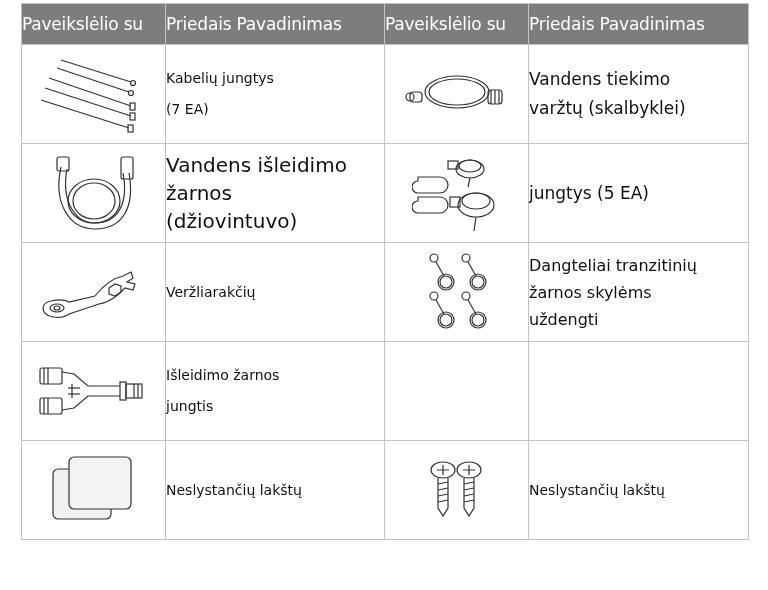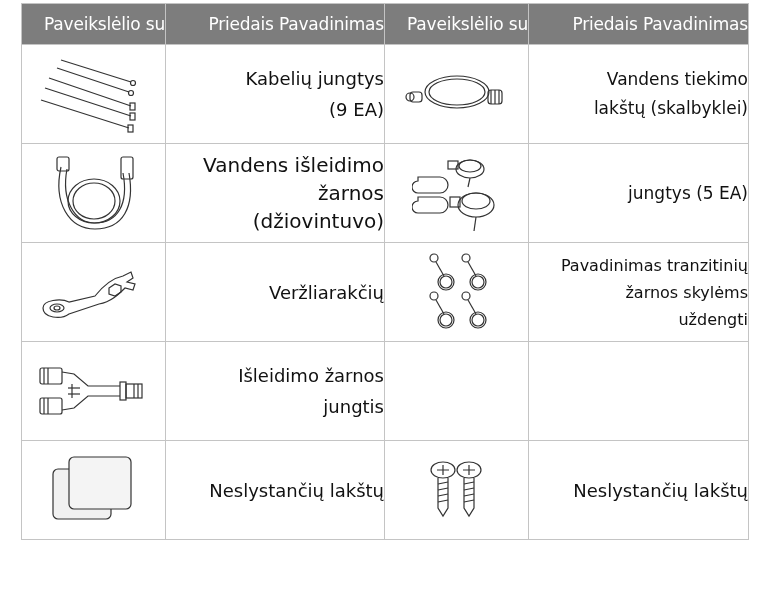--- a/index.html
+++ b/index.html
@@ -1,25 +1,25 @@
 <!DOCTYPE html>
 <html><head>
 <meta charset="utf-8">
 <style>
   html, body { margin: 0; padding: 0; background: #ffffff; }
   body { width: 768px; height: 590px; position: relative; overflow: hidden;
          font-family: "DejaVu Sans", sans-serif; color: #111; }
   table.acc { position: absolute; left: 21px; top: 3px; border-collapse: collapse;
               table-layout: fixed; width: 727px; }
-  table.acc th, table.acc td { border: 1px solid #c4c4c4; padding: 0; text-align: right;
+  table.acc th, table.acc td { border: 1px solid #c4c4c4; padding: 0; text-align: left;
               vertical-align: middle; }
   table.acc th { background: #7d7d7d; color: #ffffff; font-weight: normal;
               font-size: 17px; height: 40px; white-space: nowrap; letter-spacing: -0.2px; }
   table.acc td { height: 98px; }
-  td.name { font-size: 18px; line-height: 31px; padding: 0 6px; }
+  td.name { font-size: 14px; line-height: 31px; padding: 0 6px; }
   td.name.sm { font-size: 20px; line-height: 28px; }
   td.name.md { font-size: 17px; line-height: 29px; margin-top: 8px; }
   td.img svg { display: block; margin: 0 auto; }
   .stroke { fill: none; stroke: #333; stroke-width: 1.2; }
 </style>
 </head>
 <body>
 
 <table class="acc">
   <colgroup>
@@ -50,39 +50,39 @@
               <rect x="91" y="49" width="5" height="7"></rect>
             <line x1="6" y1="34" x2="92" y2="62"></line>
               <rect x="91" y="59" width="5" height="7"></rect>
             <line x1="2" y1="46" x2="90" y2="74"></line>
               <rect x="89" y="71" width="5" height="7"></rect>
           </g>
         </svg>
       </td>
       <td class="name">
         <div>Kabelių jungtys</div>
-        <div>(9 EA)</div>
+        <div>(7 EA)</div>
       </td>
       <td class="img">
         <svg width="110" height="60" viewBox="0 0 110 60">
           <g class="stroke">
             <ellipse cx="55" cy="28" rx="32" ry="16"></ellipse>
             <ellipse cx="55" cy="28" rx="28" ry="13"></ellipse>
             <rect x="8" y="28" width="12" height="10" rx="3"></rect>
             <circle cx="8" cy="33" r="4"></circle>
             <rect x="86" y="26" width="14" height="14" rx="3"></rect>
             <line x1="89" y1="26" x2="89" y2="40"></line>
               <line x1="93" y1="26" x2="93" y2="40"></line>
               <line x1="97" y1="26" x2="97" y2="40"></line>
           </g>
         </svg>
       </td>
       <td class="name md">
         <div>Vandens tiekimo</div>
-        <div>lakštų (skalbyklei)</div>
+        <div>varžtų (skalbyklei)</div>
       </td>
     </tr>
 
     <tr>
       <td class="img">
         <svg width="90" height="80" viewBox="0 0 90 80">
           <g class="stroke">
             <path d="M12 14 C4 50 20 76 46 76 C74 76 86 54 80 20"></path>
             <path d="M18 16 C12 48 26 70 46 70 C68 70 80 52 74 20"></path>
             <ellipse cx="45" cy="48" rx="26" ry="22"></ellipse>
@@ -147,21 +147,21 @@
               <circle cx="24" cy="68" r="8"></circle>
               <circle cx="24" cy="68" r="6"></circle>
             <circle cx="44" cy="44" r="4"></circle>
               <line x1="46" y1="48" x2="54" y2="62"></line>
               <circle cx="56" cy="68" r="8"></circle>
               <circle cx="56" cy="68" r="6"></circle>
           </g>
         </svg>
       </td>
       <td class="name sm" style="font-size:16px;line-height:27px;">
-        <div>Pavadinimas tranzitinių</div>
+        <div>Dangteliai tranzitinių</div>
         <div>žarnos skylėms</div>
         <div>uždengti</div>
       </td>
     </tr>
 
     <tr>
       <td class="img">
         <svg width="112" height="50" viewBox="0 0 112 50">
           <g class="stroke">
             <rect x="2" y="2" width="22" height="16" rx="2"></rect>

